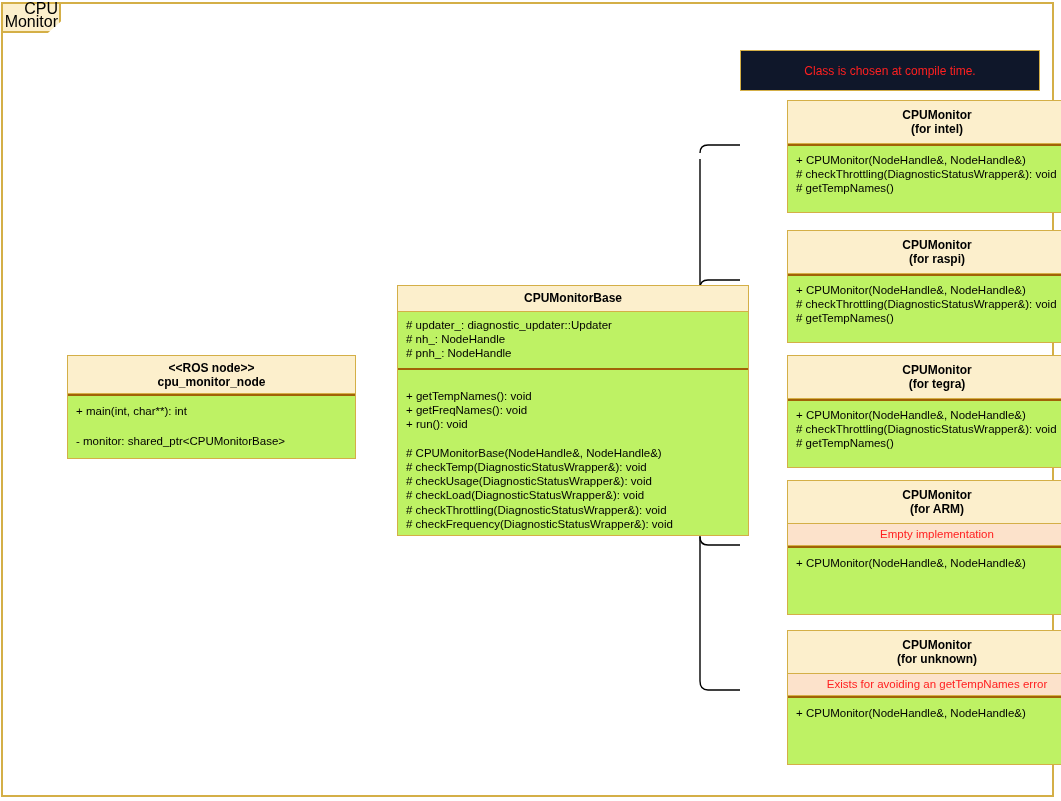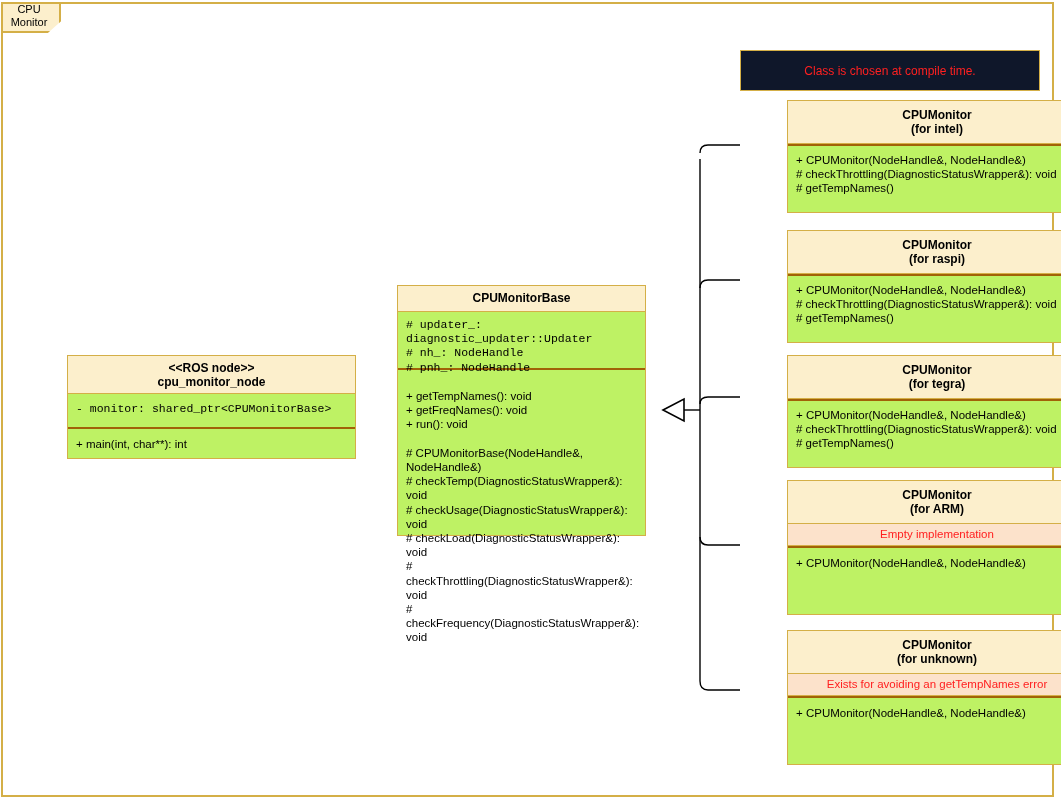--- a/index.html
+++ b/index.html
@@ -43,22 +43,22 @@
     border: 2px solid #D4AF47;
     box-sizing: border-box;
     -webkit-clip-path: polygon(0 0, 100% 0, 100% 62%, 78% 100%, 0 100%);
     clip-path: polygon(0 0, 100% 0, 100% 62%, 78% 100%, 0 100%);
   }
   .frame-tab-label {
     position: absolute;
     left: 0;
     top: 3px;
     width: 58px;
-    text-align: center;
-    font-size: 11px;
+    text-align: right;
+    font-size: 16px;
     line-height: 12.5px;
     color: #000;
     white-space: pre-line;
   }
 
   
   .umlbox {
     position: absolute;
     box-sizing: border-box;
     border: 1px solid #D4AF47;
@@ -89,21 +89,20 @@
   .uml-compartment {
     border-top: 2px solid #a16207;
     padding: 8px 8px 8px 8px;
     font-size: 11.5px;
     line-height: 14.2px;
     white-space: pre-line;
     box-sizing: border-box;
   }
   .uml-compartment.first {
     border-top: 1px solid #000000;
-    font-family: Liberation Mono, monospace;
   }
 
   
   .note-box {
     position: absolute;
     box-sizing: border-box;
     border: 1px solid #D4AF47;
     background: #0f172a;
     color: #FF2020;
     font-size: 12px;
@@ -154,25 +153,25 @@
     <path d="M700,681 Q700,690 708,690 L740,690" fill="none" stroke="#000" stroke-width="1.4"></path>
   </svg>
 
   <div class="note-box" style="left:740px; top:50px; width:300px; height:41px;">
     <span>Class is chosen at compile time.</span>
   </div>
 
   <div class="umlbox" style="left:20px; top:355px; width:289px; height:104px;">
     <div class="uml-header" style="height:38px;">&lt;&lt;ROS node&gt;&gt;
 cpu_monitor_node</div>
+    <div class="uml-compartment" style="height:32px; padding-top:8px;">+ main(int, char**): int</div>
     <div class="uml-compartment first" style="height:33px; padding-top:8px; border-top:none;">- monitor: shared_ptr&lt;CPUMonitorBase&gt;</div>
-    <div class="uml-compartment" style="height:32px; padding-top:8px;">+ main(int, char**): int</div>
-  </div>
-
-  <div class="umlbox" style="left:350px; top:285px; width:249px; height:251px;">
+  </div>
+
+  <div class="umlbox" style="left:350px; top:285px; width:352px; height:251px;">
     <div class="uml-header" style="height:26px; padding-top:5px;">CPUMonitorBase</div>
     <div class="uml-compartment first" style="height:56px; padding-top:6px; border-top:none;"># updater_: diagnostic_updater::Updater
 # nh_: NodeHandle
 # pnh_: NodeHandle</div>
     <div class="uml-compartment" style="height:167px; padding-top:19px;">+ getTempNames(): void
 + getFreqNames(): void
 + run(): void
 
 # CPUMonitorBase(NodeHandle&amp;, NodeHandle&amp;)
 # checkTemp(DiagnosticStatusWrapper&amp;): void

